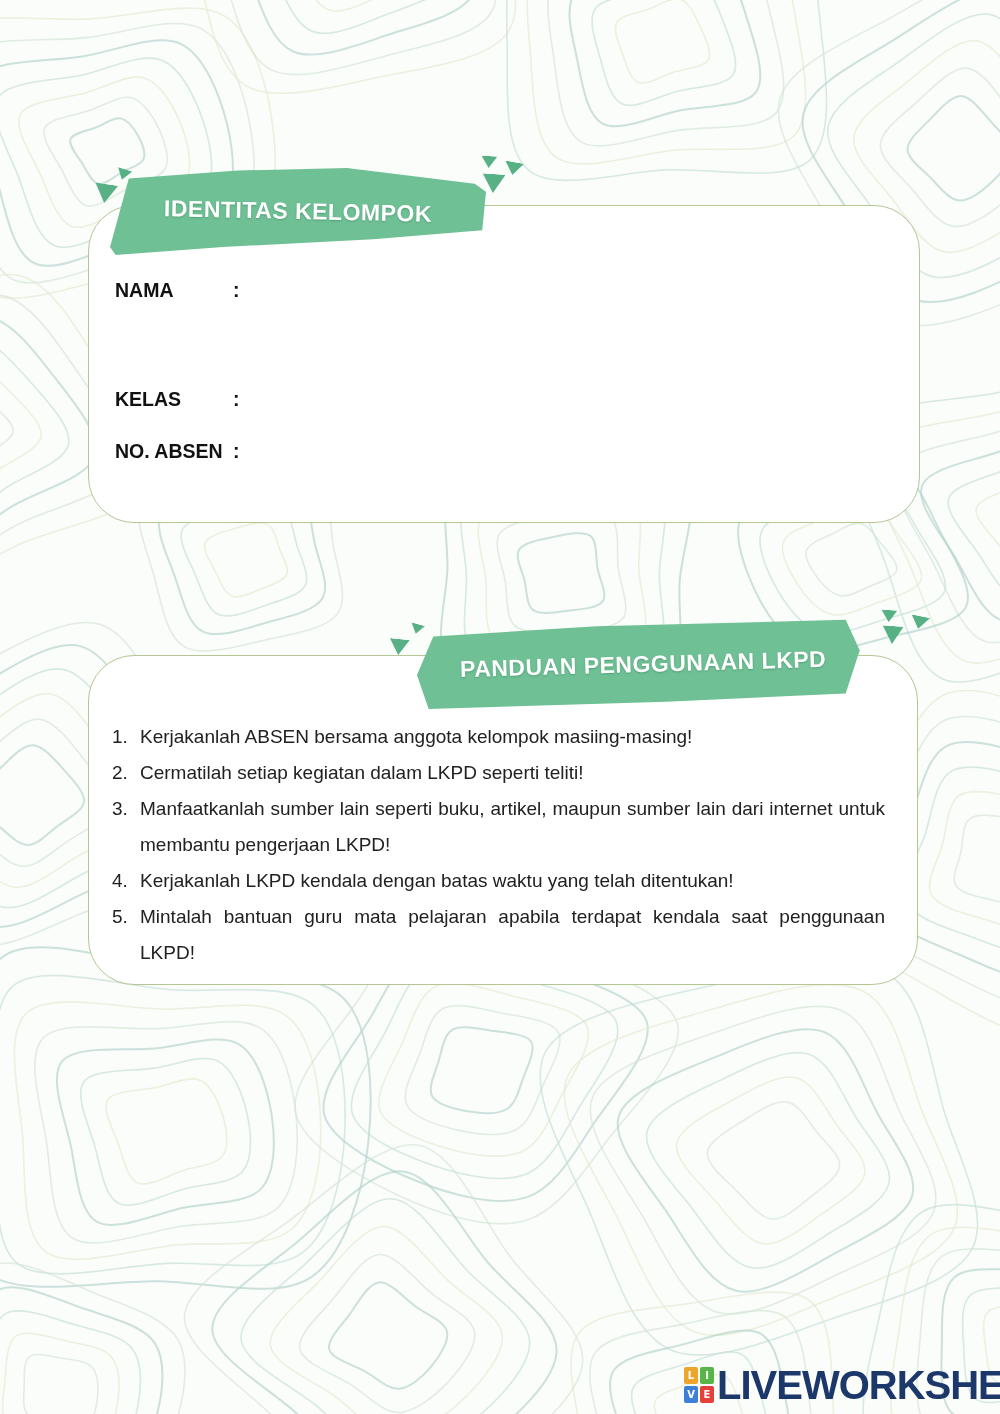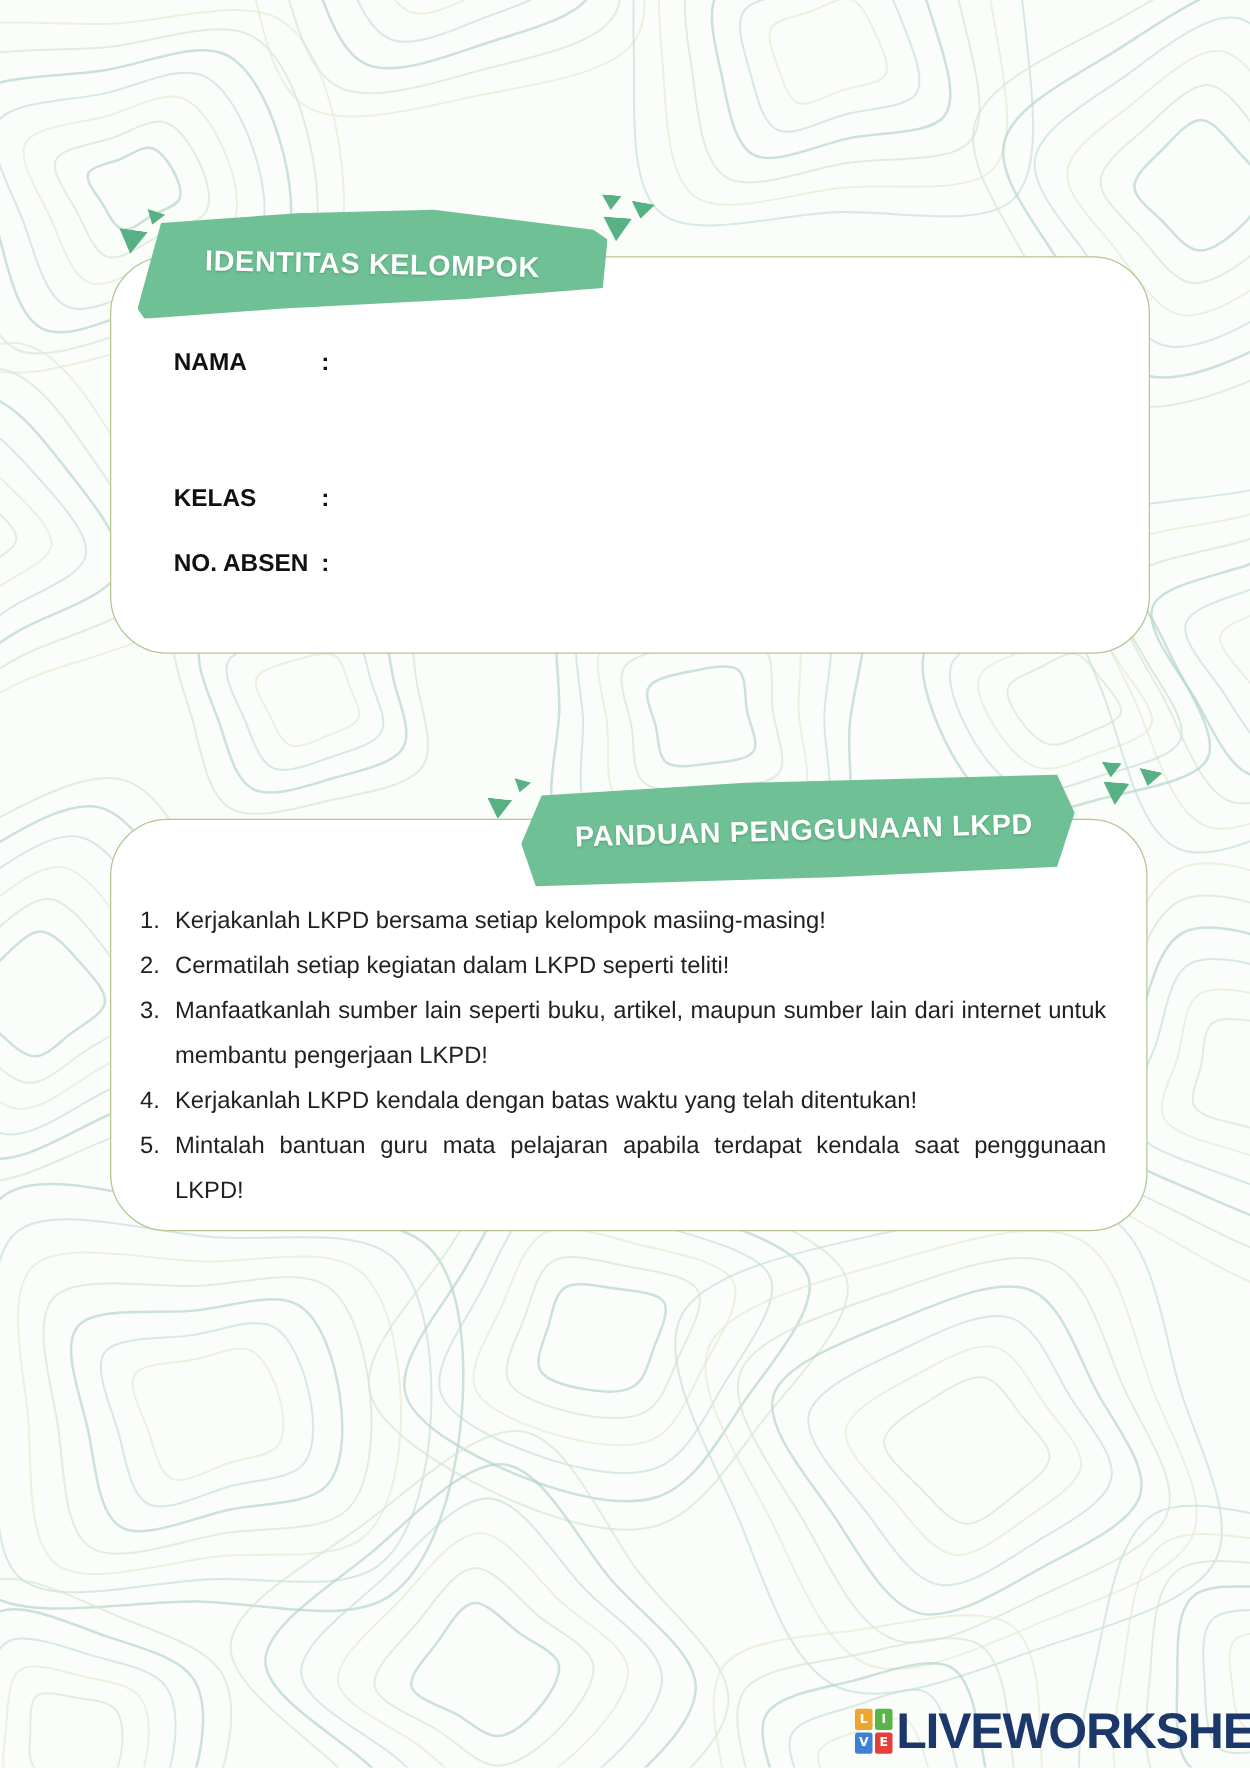--- a/index.html
+++ b/index.html
@@ -60,21 +60,20 @@
     background:var(--triangle-green);
     clip-path:polygon(0 0,100% 0,50% 100%);
   }
 
   
   .field-row{
     position:absolute;left:115px;
     display:flex;align-items:flex-end;
     font-size:19.5px;font-weight:700;color:#111;
     z-index:2;
-    margin-left:24px;
   }
   .field-label{display:inline-block;width:118px;}
   .field-sep{display:inline-block;width:14px;}
   .field-value{display:inline-block;min-width:560px;min-height:24px;}
   #row-nama{top:278px;}
   #row-kelas{top:387px;}
   #row-absen{top:439px;}
 
   
   #guide-list{position:absolute;left:112px;top:719px;width:781px;z-index:2;}
@@ -233,21 +232,21 @@
   <span class="field-label">NO. ABSEN</span>
   <span class="field-sep">:</span>
   <span class="field-value"></span>
 </div>
 
 <div class="panel" id="guide-panel"></div>
 
 <div id="guide-list">
   <div class="guide-item">
     <span class="guide-num">1.</span>
-    <span class="guide-text">Kerjakanlah LKPD bersama setiap kelompok masiing-masing!</span>
+    <span class="guide-text">Kerjakanlah ABSEN bersama anggota kelompok masiing-masing!</span>
   </div>
   <div class="guide-item">
     <span class="guide-num">2.</span>
     <span class="guide-text">Cermatilah setiap kegiatan dalam LKPD seperti teliti!</span>
   </div>
   <div class="guide-item">
     <span class="guide-num">3.</span>
     <span class="guide-text">Manfaatkanlah sumber lain seperti buku, artikel, maupun sumber lain dari internet untuk membantu pengerjaan LKPD!</span>
   </div>
   <div class="guide-item">

